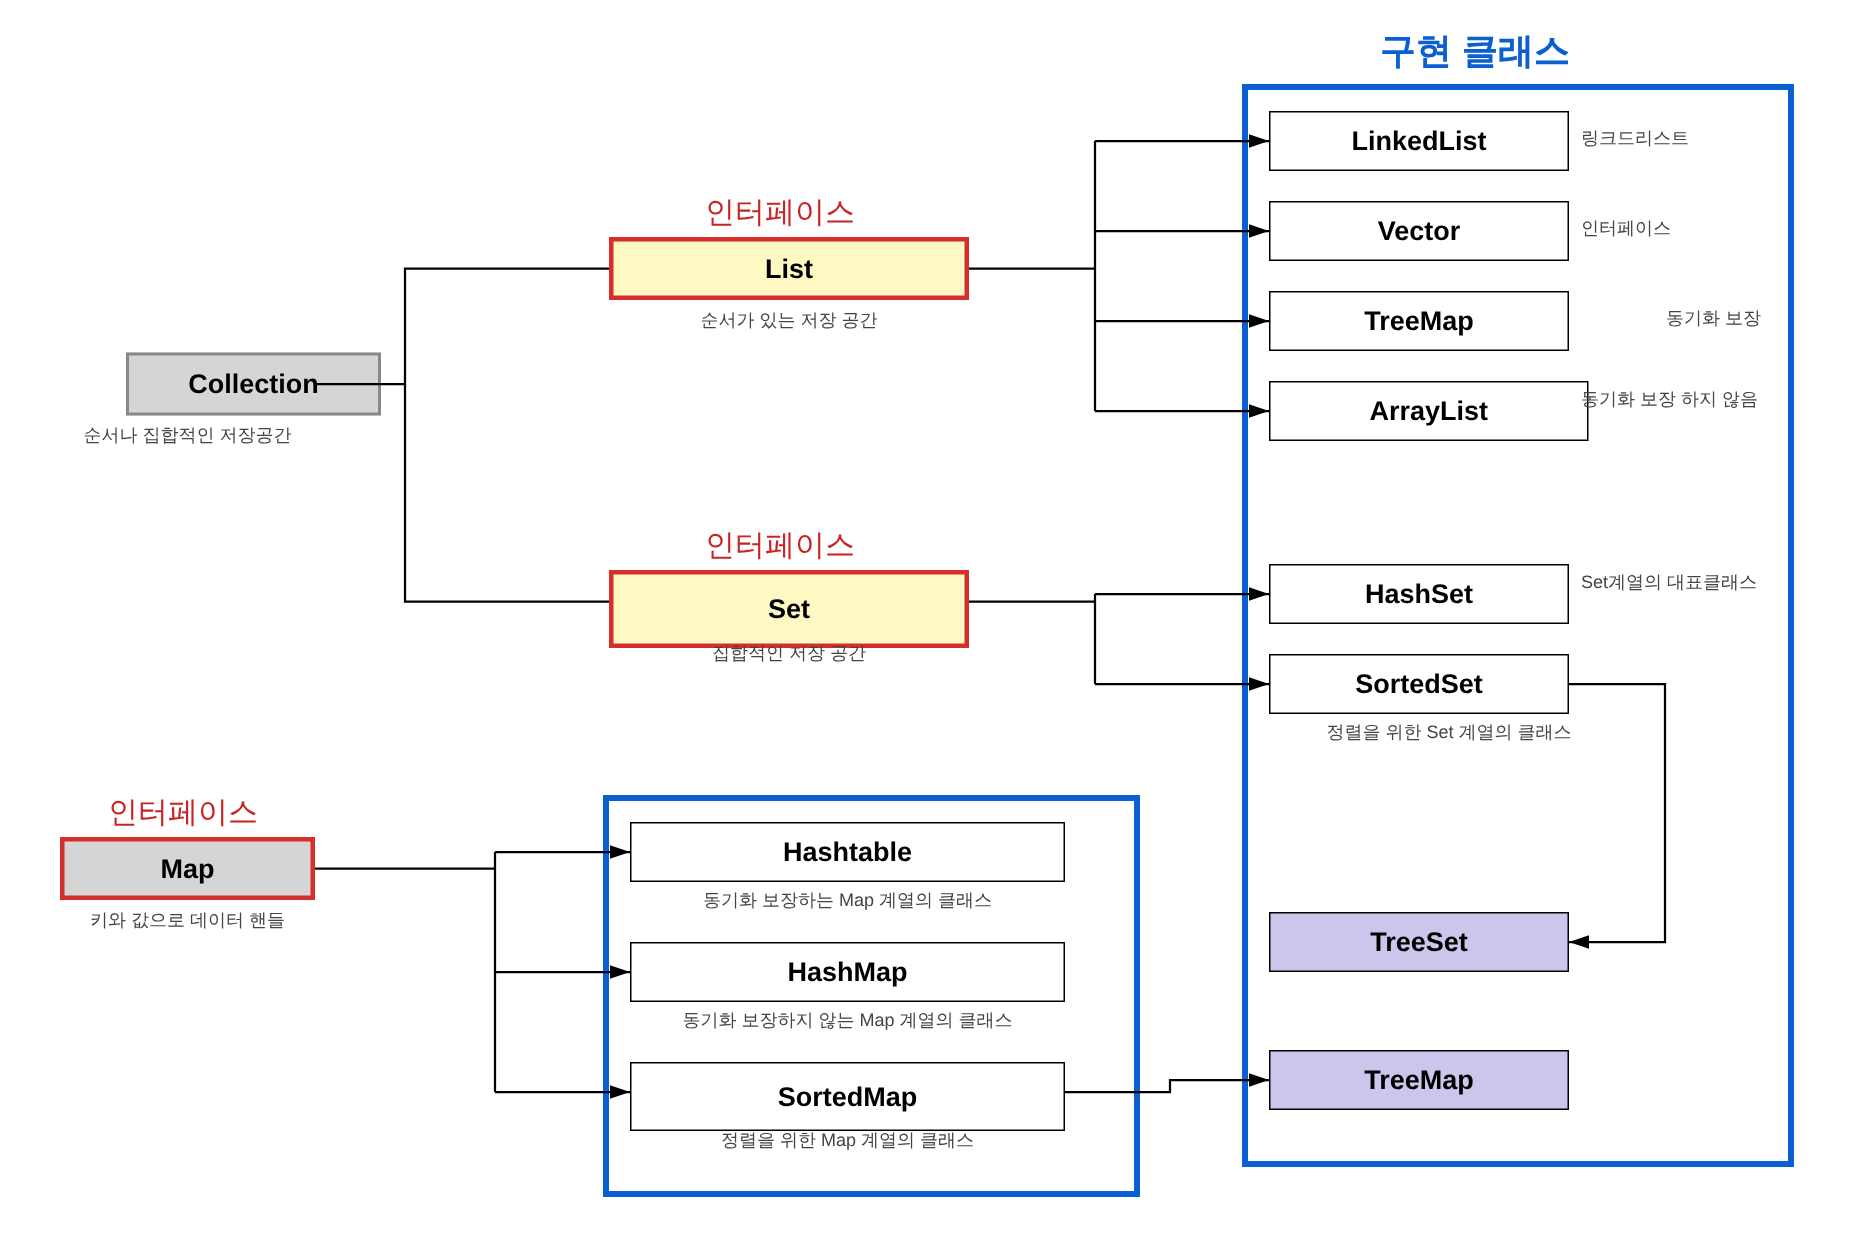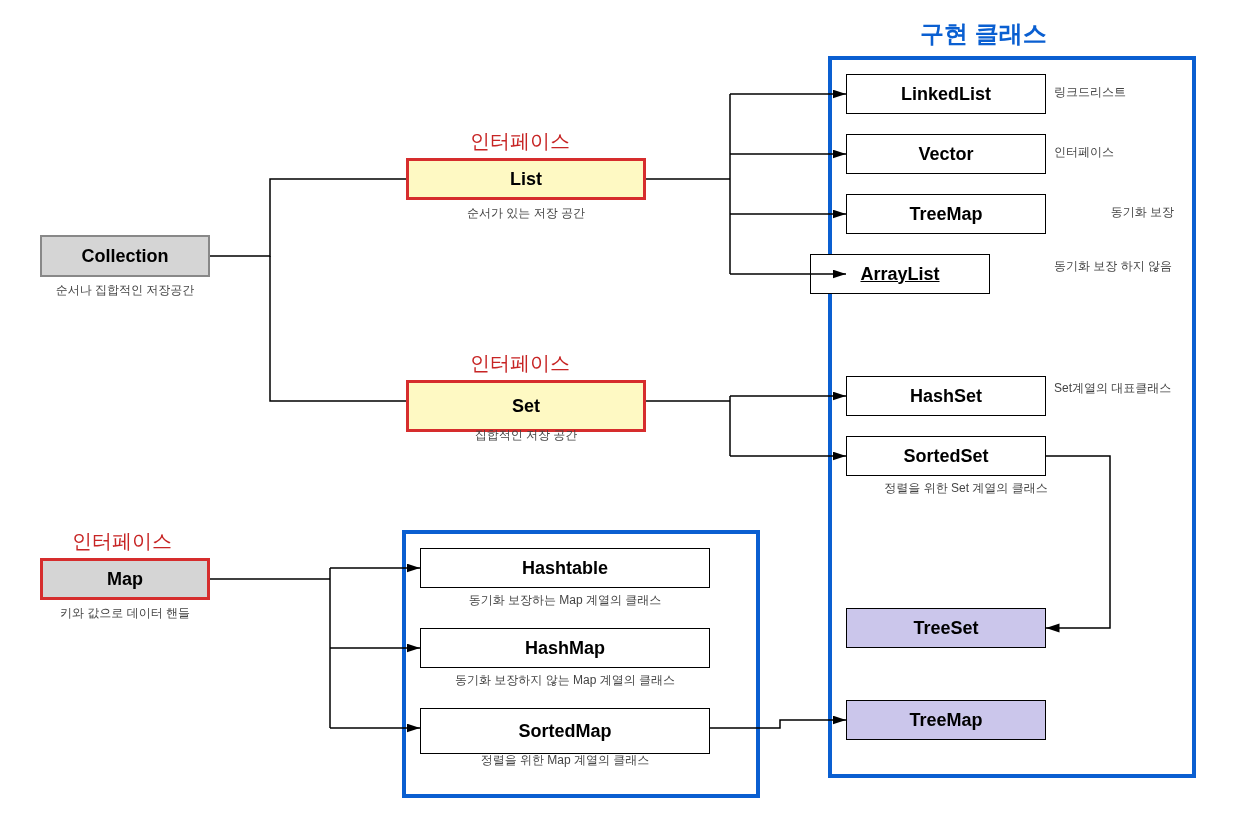--- a/index.html
+++ b/index.html
@@ -13,21 +13,21 @@
   .node {
     position: absolute;
     border: 1px solid #000;
     background: #fff;
     display: flex;
     align-items: center;
     justify-content: center;
     font-weight: bold;
     font-size: 18px;
   }
-  .node.gray { background: #d5d5d5; border: 2px solid #888; }
+  .node.gray { background: #d5d5d5; border: 2px solid #888; margin-left: 44px; }
   .node.blue-if { background: #fef9c3; border: 3px solid #d62d2d; }
   .node.gray-if { background: #d5d5d5; border: 3px solid #d62d2d; }
   .node.purple { background: #cbc6eb; border: 1px solid #000; }
   .caption {
     position: absolute;
     font-size: 12px;
     color: #444;
     text-align: center;
   }
   .label-if {
@@ -83,21 +83,21 @@
 
 <div class="node" style="left:846px; top:74px; width:200px; height:40px;">LinkedList</div>
 <div class="caption" style="left:1054px; top:84px; width:120px; text-align:left;">링크드리스트</div>
 
 <div class="node" style="left:846px; top:134px; width:200px; height:40px;">Vector</div>
 <div class="caption" style="left:1054px; top:144px; width:120px; text-align:left;">인터페이스</div>
 
 <div class="node" style="left:846px; top:194px; width:200px; height:40px;">TreeMap</div>
 <div class="caption" style="left:1054px; top:204px; width:120px; text-align:right;">동기화 보장</div>
 
-<div class="node" style="left:810px; top:254px; width:180px; height:40px;text-decoration:underline;">ArrayList</div>
+<div class="node" style="left:846px; top:254px; width:213px; height:40px;">ArrayList</div>
 <div class="caption" style="left:1054px; top:258px; width:120px; text-align:left;">동기화 보장 하지 않음</div>
 
 <div class="node" style="left:846px; top:376px; width:200px; height:40px;">HashSet</div>
 <div class="caption" style="left:1054px; top:380px; width:120px; text-align:left;">Set계열의 대표클래스</div>
 
 <div class="node" style="left:846px; top:436px; width:200px; height:40px;">SortedSet</div>
 <div class="caption" style="left:846px; top:480px; width:240px;">정렬을 위한 Set 계열의 클래스</div>
 
 <div class="node purple" style="left:846px; top:608px; width:200px; height:40px;">TreeSet</div>
 

